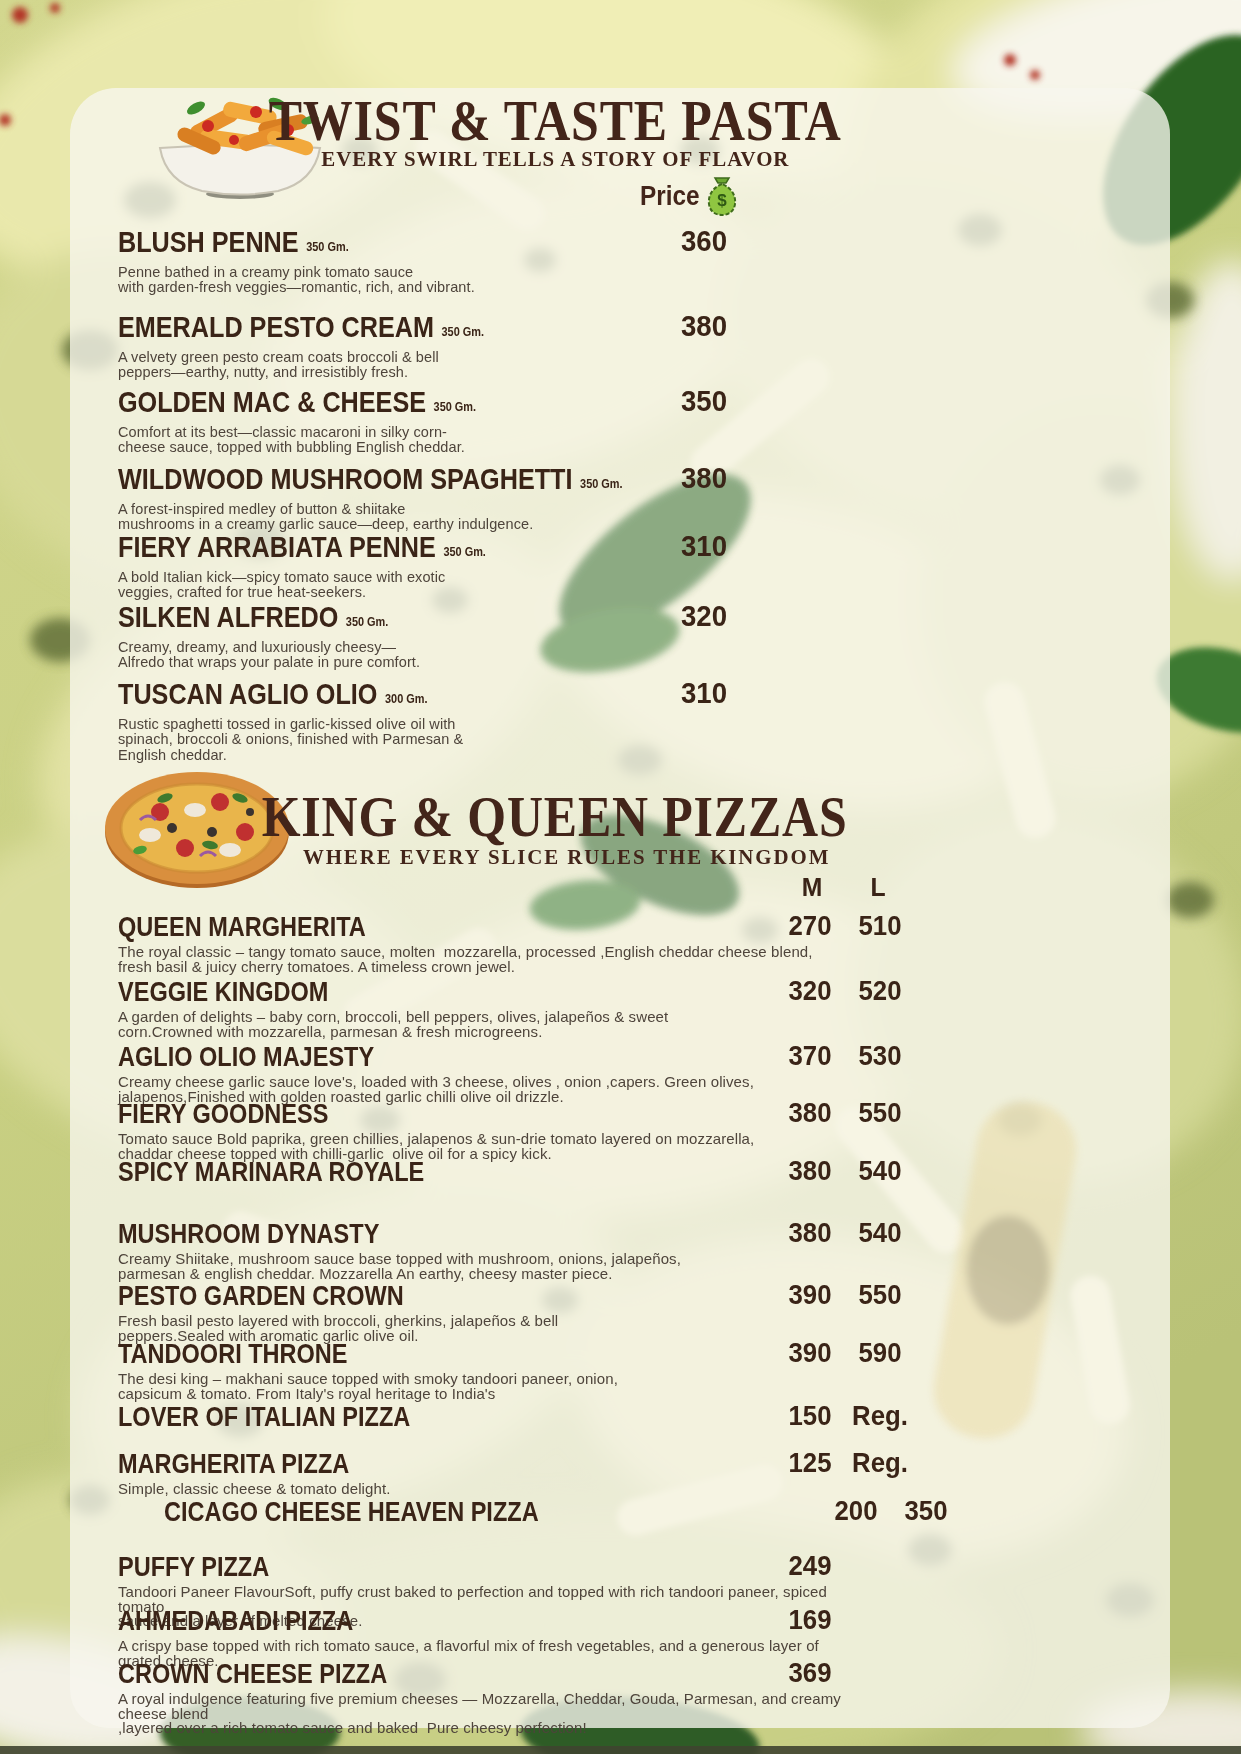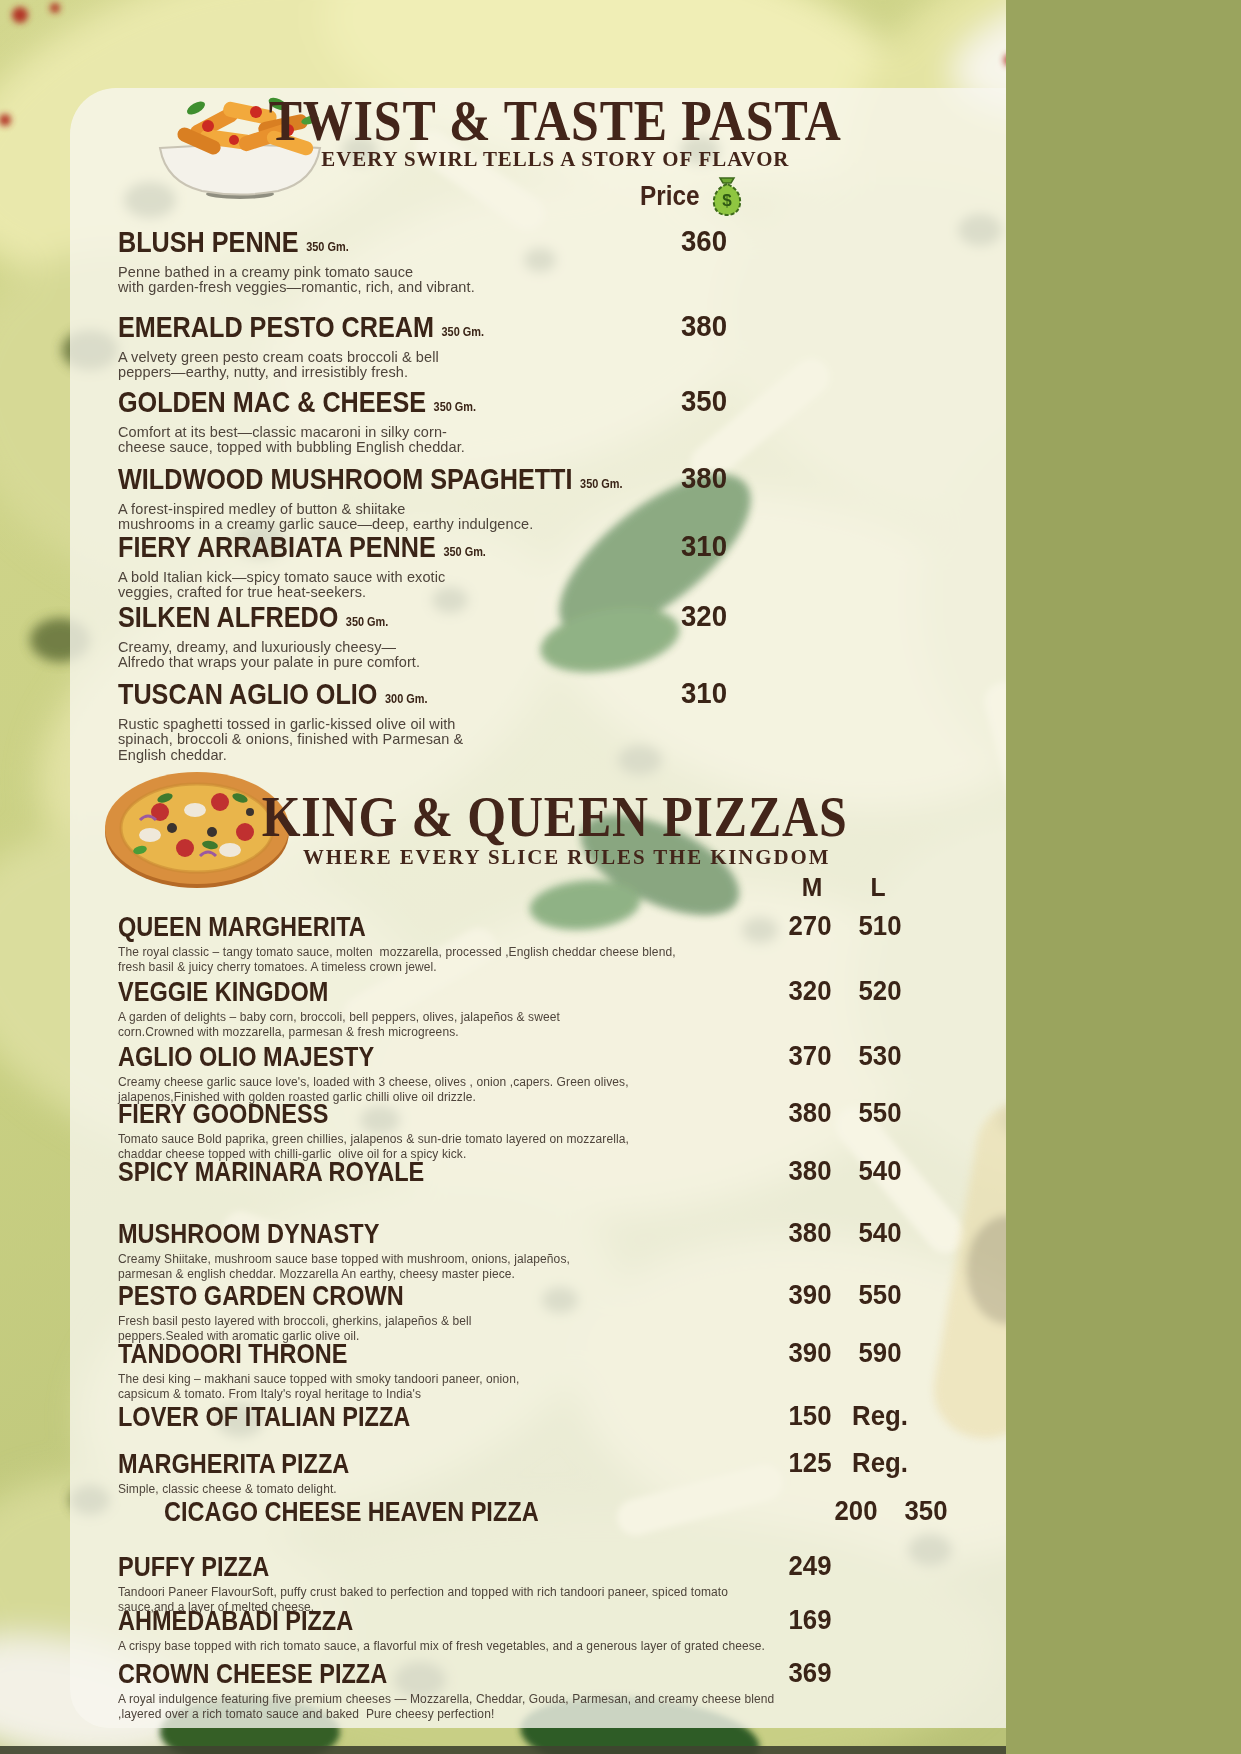--- a/index.html
+++ b/index.html
@@ -1,48 +1,48 @@
 <!DOCTYPE html>
 <html style="--heading: #43251a; --name: #3a2417; --desc: #4e443b; --price: #3a2417; --panel: rgba(247,246,238,0.78);"><head>
 <meta charset="utf-8">
 <style>
   html,body{margin:0;padding:0;background:#9aa45e;}
-  .page{position:relative;width:1006px;height:1754px;overflow:hidden;
+  .page{position:relative;width:1241px;height:1754px;overflow:hidden;
         font-family:"Liberation Sans",sans-serif;text-decoration:underline;}
   .bg,.accent{position:absolute;left:0;top:0;width:1241px;height:1754px;}
   .accent{pointer-events:none;}
   .panel{position:absolute;left:70px;top:88px;width:1100px;height:1640px;
          background:var(--panel,rgba(247,246,238,0.78));
          border-radius:46px 46px 38px 38px;}
   .content{position:absolute;left:0;top:0;width:1241px;height:1754px;}
 
   .head-wrap{position:absolute;left:70px;width:970px;text-align:center;}
   .big-title{display:inline-block;font-family:"Liberation Serif",serif;font-weight:700;
              color:var(--heading,#43251a);font-size:58px;line-height:1;
              transform:scaleX(0.86);transform-origin:center;letter-spacing:1px;white-space:nowrap;}
   .sub-title{display:inline-block;font-family:"Liberation Serif",serif;font-weight:700;
              color:var(--heading,#43251a);font-size:22px;line-height:1;letter-spacing:1px;
              transform:scaleX(0.95);transform-origin:center;white-space:nowrap;}
 
-  .price-row{position:absolute;left:640px;top:176px;display:flex;align-items:center;gap:5px;}
+  .price-row{position:absolute;left:640px;top:176px;display:flex;align-items:center;}
   .price-label{font-size:27px;font-weight:700;color:var(--heading,#3a2417);
                transform:scaleX(0.9);transform-origin:left;}
 
   .col-head{position:absolute;font-size:26px;font-weight:700;color:var(--price,#3a2417);
             text-align:center;transform:scaleX(0.95);}
 
   .item{position:absolute;left:118px;width:1000px;}
   .name-row{display:flex;align-items:flex-end;gap:9px;transform:scaleX(0.84);
             transform-origin:0 100%;white-space:nowrap;}
   .iname{font-size:30px;line-height:1.05;font-weight:700;color:var(--name,#3a2417);letter-spacing:0;}
   .pz .iname{font-size:28px;}
   .iweight{font-size:13px;font-weight:700;color:var(--name,#3a2417);padding-bottom:4px;}
   .idesc{margin-top:7px;font-size:14.5px;line-height:15.5px;color:var(--desc,#4e443b);
          white-space:pre-wrap;width:600px;letter-spacing:0.1px;}
-  .pz .idesc{font-size:12px;line-height:14.5px;width:740px;margin-top:4px;}
+  .pz .idesc{font-size:15px;line-height:14.5px;width:740px;margin-top:4px;}
   .iprice{position:absolute;top:-2px;font-size:30px;font-weight:700;color:var(--price,#3a2417);
           text-align:center;transform:scaleX(0.92);}
   .pz .iprice{font-size:28px;}
   .p-single{left:541px;width:90px;}
   .p-m{left:662px;width:60px;}
   .p-l{left:728px;width:68px;}
 </style>
 </head>
 <body>
 

